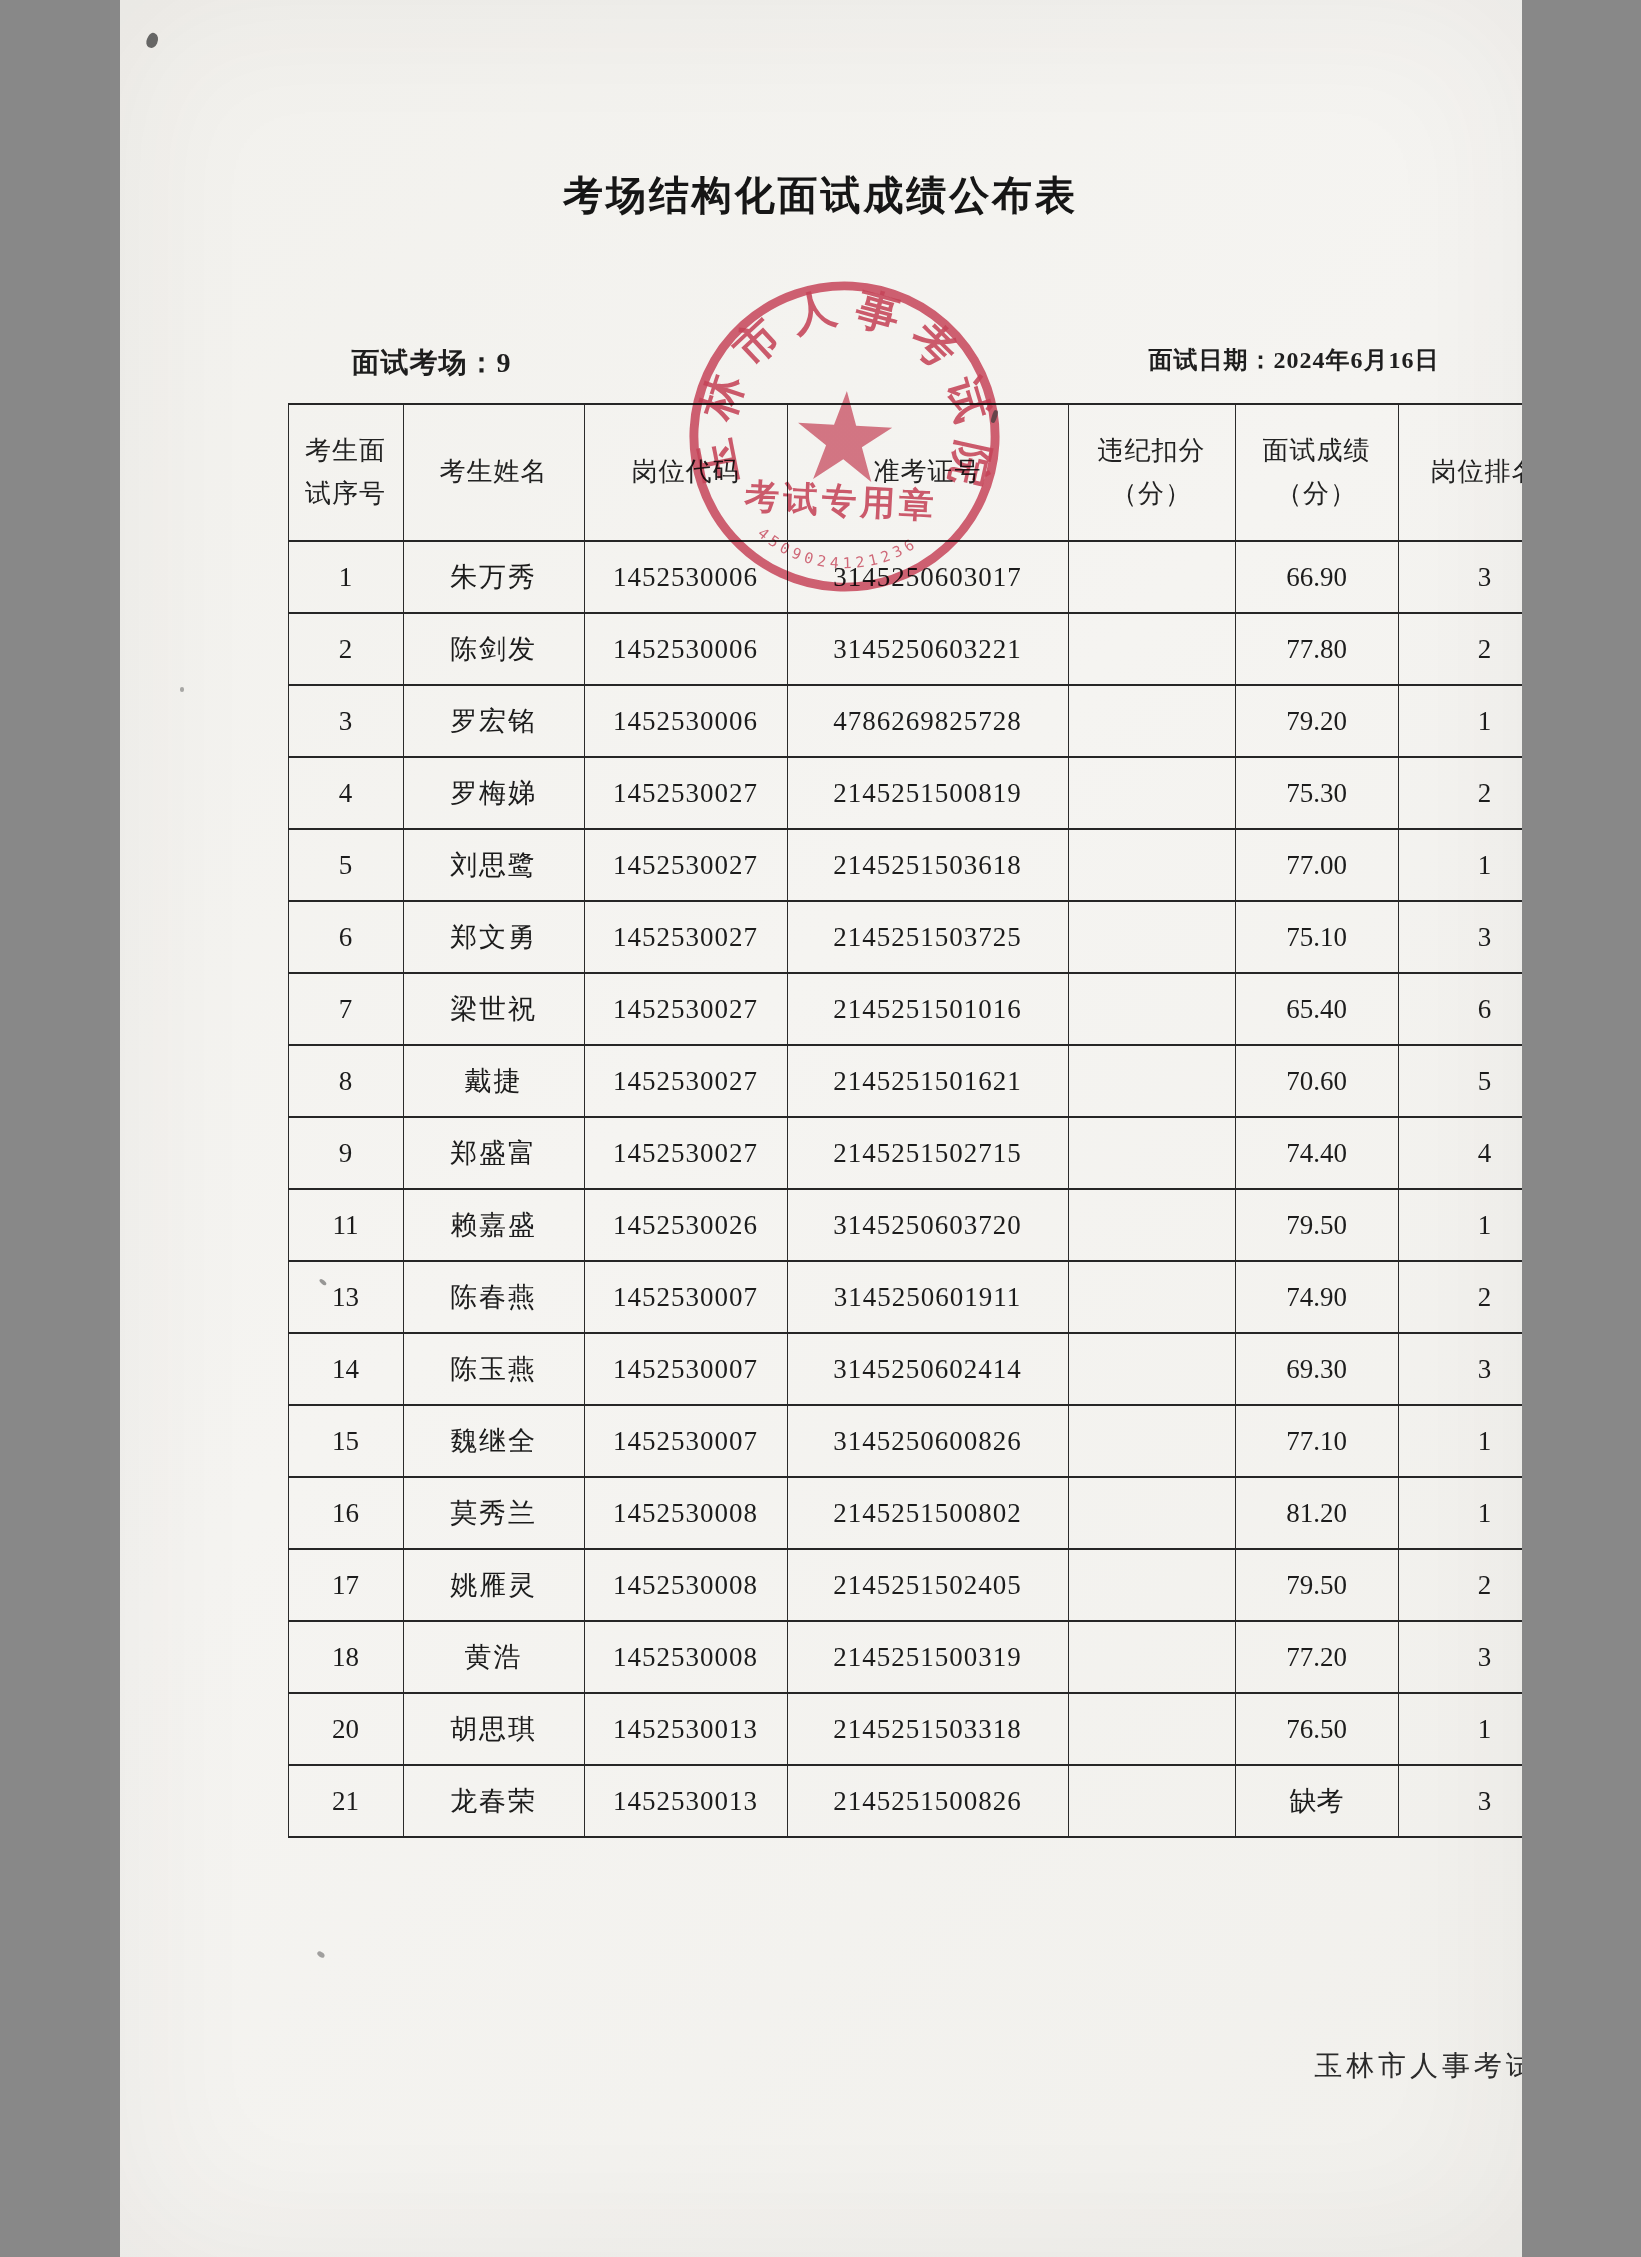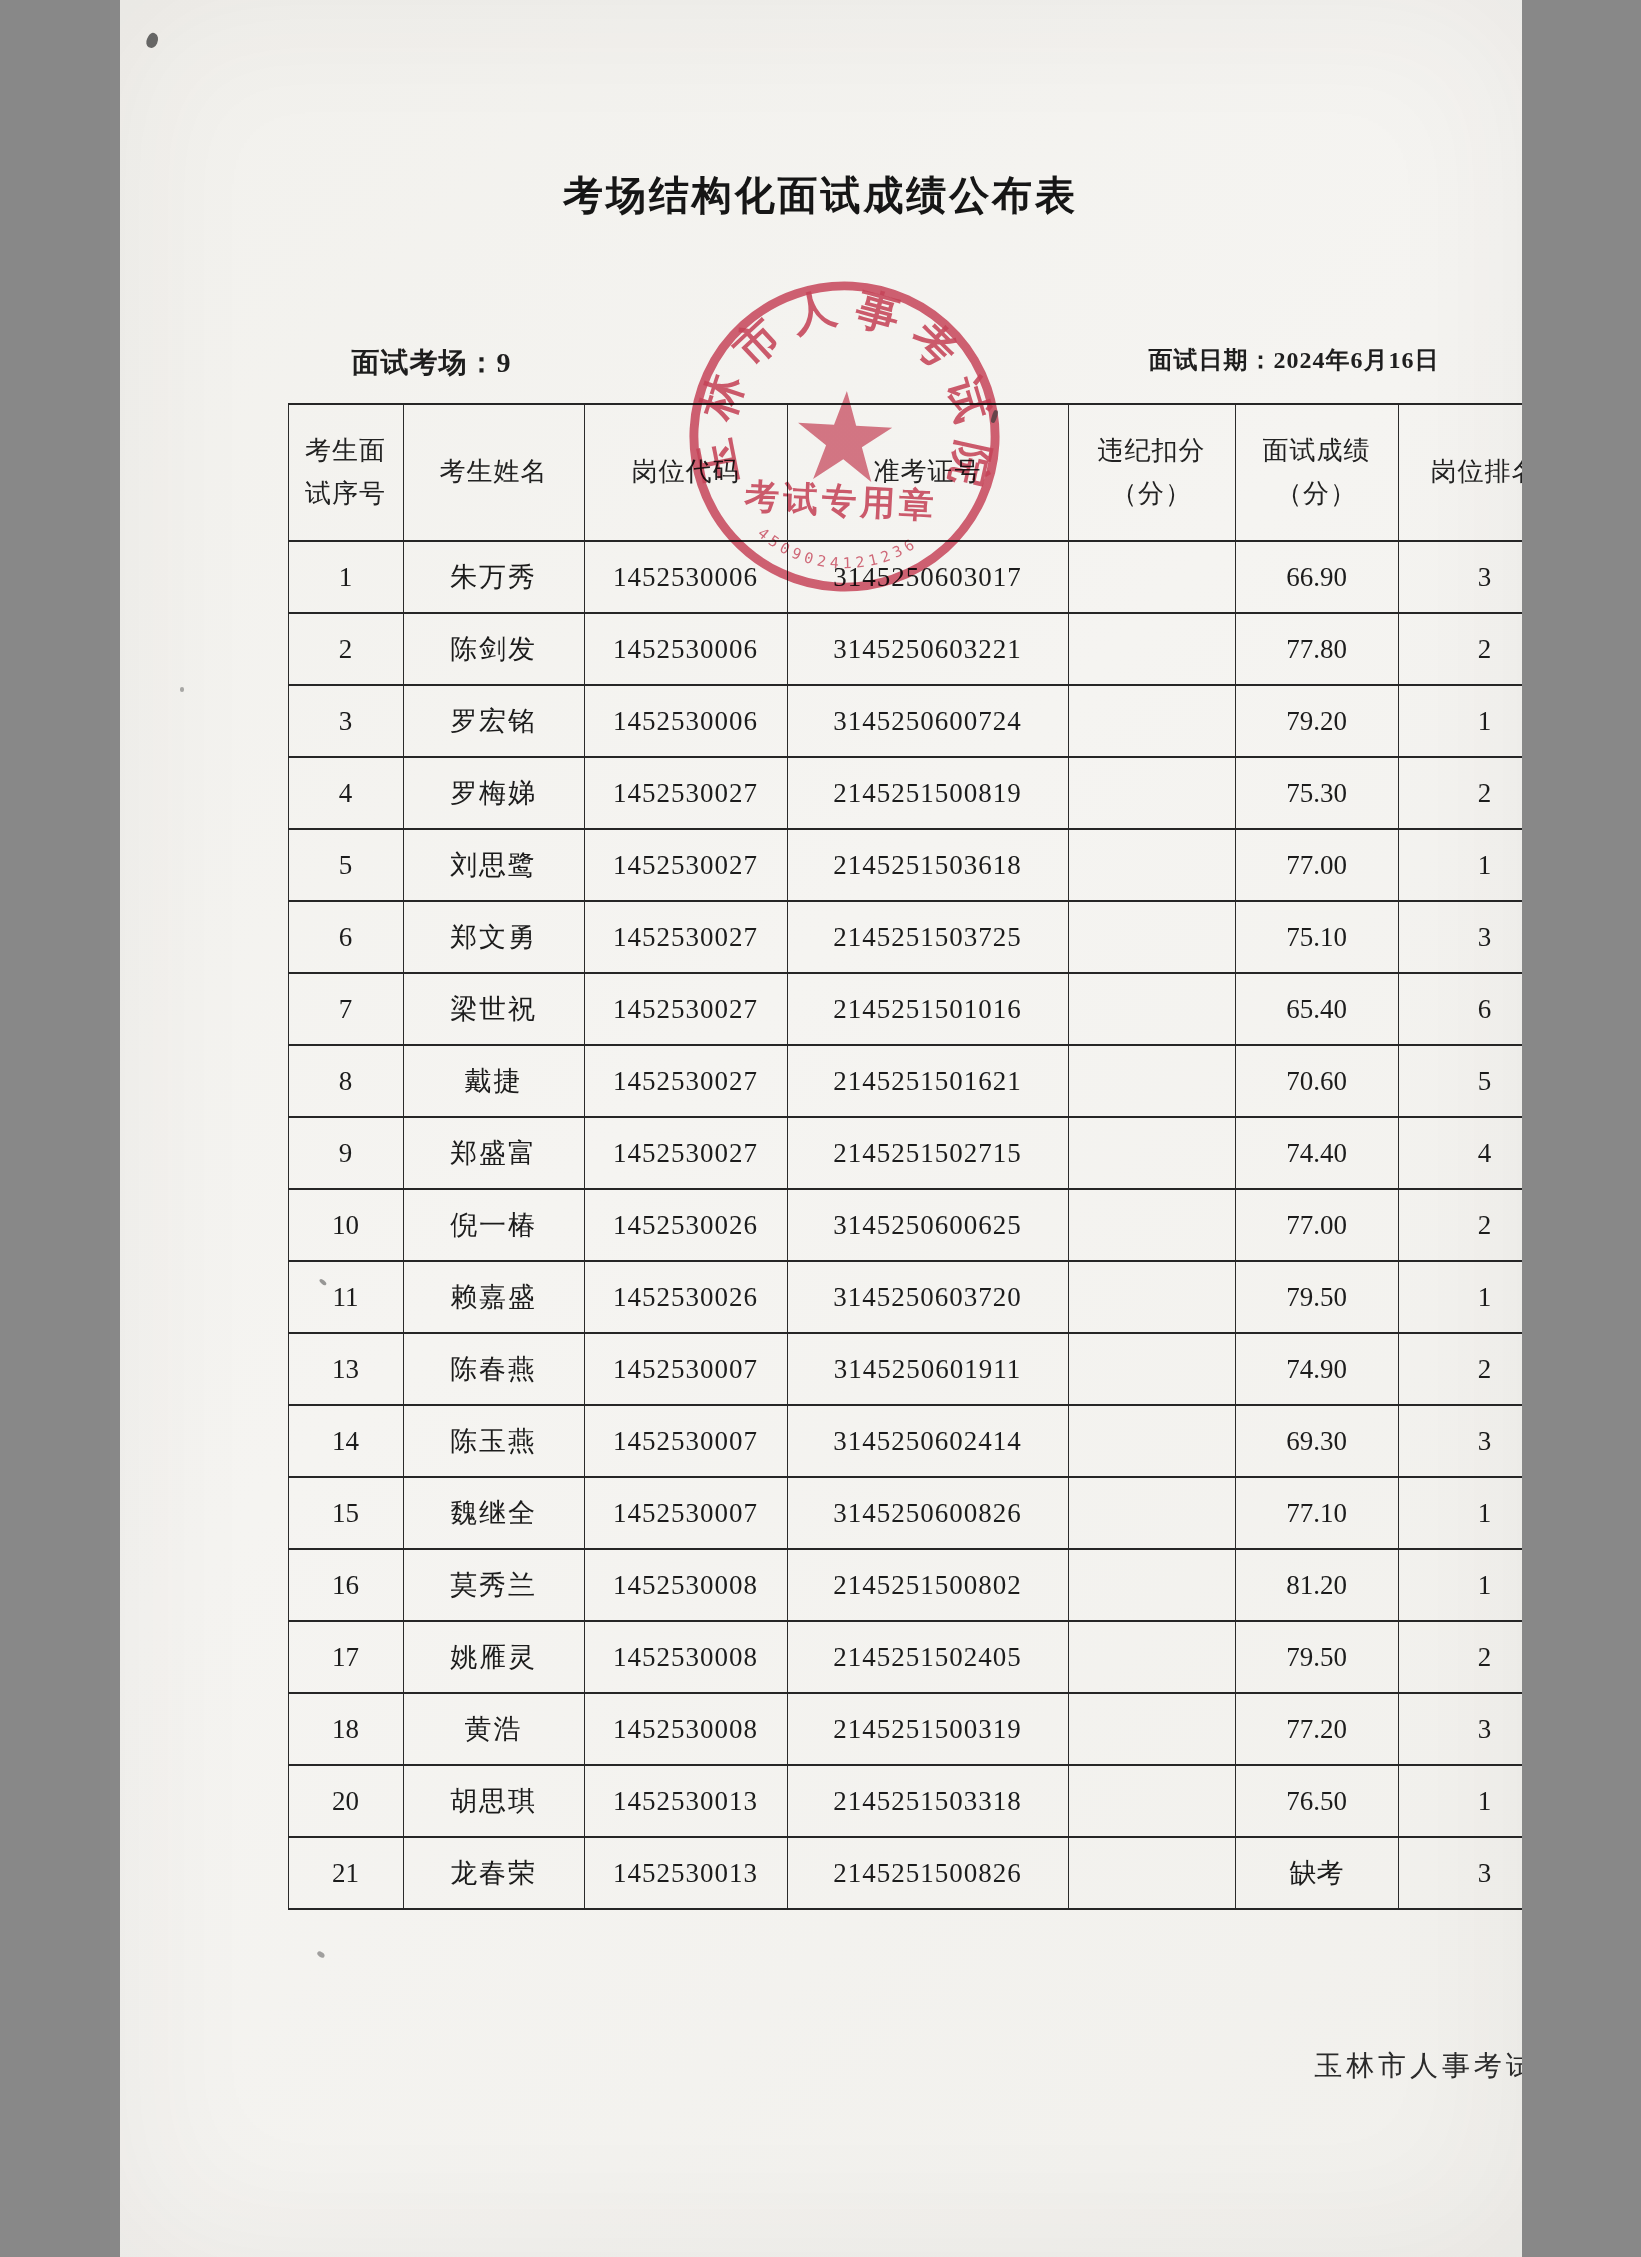--- a/index.html
+++ b/index.html
@@ -100,21 +100,21 @@
         <td class="c2">1452530006</td>
         <td class="c3">3145250603221</td>
         <td class="c4"></td>
         <td class="c5">77.80</td>
         <td class="c6">2</td>
       </tr>
         <tr>
         <td class="c0">3</td>
         <td class="c1">罗宏铭</td>
         <td class="c2">1452530006</td>
-        <td class="c3">3145250600724</td>
+        <td class="c3">4786269825728</td>
         <td class="c4"></td>
         <td class="c5">79.20</td>
         <td class="c6">1</td>
       </tr>
         <tr>
         <td class="c0">4</td>
         <td class="c1">罗梅娣</td>
         <td class="c2">1452530027</td>
         <td class="c3">2145251500819</td>
         <td class="c4"></td>
@@ -158,29 +158,20 @@
         <td class="c6">5</td>
       </tr>
         <tr>
         <td class="c0">9</td>
         <td class="c1">郑盛富</td>
         <td class="c2">1452530027</td>
         <td class="c3">2145251502715</td>
         <td class="c4"></td>
         <td class="c5">74.40</td>
         <td class="c6">4</td>
-      </tr>
-        <tr>
-        <td class="c0">10</td>
-        <td class="c1">倪一椿</td>
-        <td class="c2">1452530026</td>
-        <td class="c3">3145250600625</td>
-        <td class="c4"></td>
-        <td class="c5">77.00</td>
-        <td class="c6">2</td>
       </tr>
         <tr>
         <td class="c0">11</td>
         <td class="c1">赖嘉盛</td>
         <td class="c2">1452530026</td>
         <td class="c3">3145250603720</td>
         <td class="c4"></td>
         <td class="c5">79.50</td>
         <td class="c6">1</td>
       </tr>

